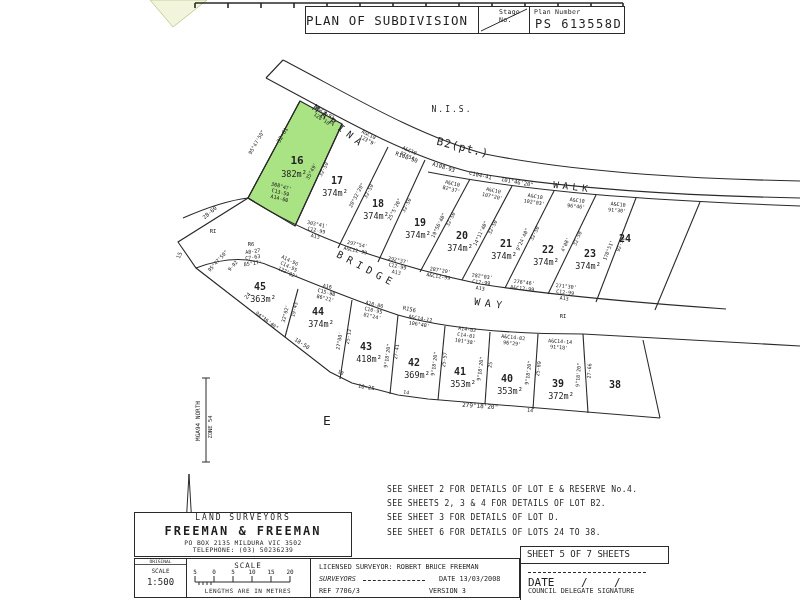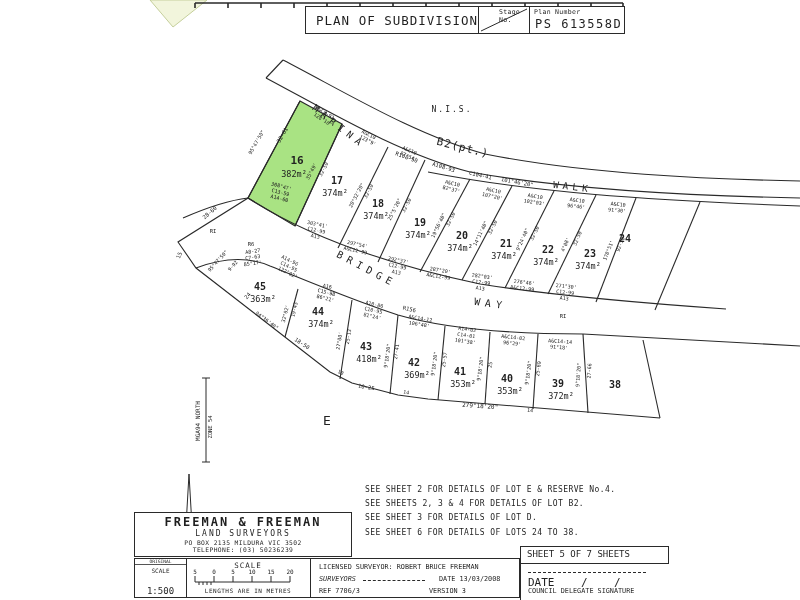--- a/index.html
+++ b/index.html
@@ -215,55 +215,55 @@
       <text x="561" y="399" font-size="8.5">372m²</text>
       <text x="580" y="375" font-size="5" transform="rotate(-86 580 375)">9°18'20"</text>
       <text x="591" y="371" font-size="5" transform="rotate(-86 591 371)">27-66</text>
       <text x="615" y="388" font-size="10" font-weight="bold">38</text>
       <text x="200" y="421" font-size="6" transform="rotate(-90 200 421)">MGA94 NORTH</text>
       <text x="212" y="427" font-size="5.5" transform="rotate(-90 212 427)">ZONE 54</text>
     </g>
 </svg>
 
 <div class="abs" style="left:305px;top:6px;width:320px;height:28px;border:1.6px solid #2a2a2a;display:flex;box-sizing:border-box;background:#fff">
-  <div style="width:172px;border-right:1.4px solid #2a2a2a;display:flex;align-items:center;justify-content:flex-end">
+  <div style="width:172px;border-right:1.4px solid #2a2a2a;display:flex;align-items:center;justify-content:flex-start">
     <span style="font-size:12.5px;letter-spacing:1px">PLAN OF SUBDIVISION</span>
   </div>
   <div style="width:50px;border-right:1.4px solid #2a2a2a;position:relative">
     <span class="cell-label" style="position:absolute;top:1px;left:20px">Stage No.</span>
     <svg width="50" height="25" style="position:absolute;left:0;top:0">
         <line x1="2" y1="24" x2="48" y2="2" stroke="#2a2a2a" stroke-width="1"></line>
       </svg>
   </div>
   <div style="flex:1;position:relative">
     <span class="cell-label" style="position:absolute;top:1px;left:4px">Plan Number</span>
     <span style="position:absolute;top:10px;left:5px;font-size:12px;letter-spacing:1.5px">PS 613558D</span>
   </div>
 </div>
 
-<div class="abs" style="left:365px;top:483px">
+<div class="abs" style="left:387px;top:483px">
   <div class="note-line">SEE SHEET 2 FOR DETAILS OF LOT E &amp; RESERVE No.4.</div>
   <div class="note-line">SEE SHEETS 2, 3 &amp; 4 FOR DETAILS OF LOT B2.</div>
   <div class="note-line">SEE SHEET 3 FOR DETAILS OF LOT D.</div>
   <div class="note-line">SEE SHEET 6 FOR DETAILS OF LOTS 24 TO 38.</div>
 </div>
 
 <div class="abs" style="left:134px;top:512px;width:218px;height:45px;border:1.8px solid #2a2a2a;box-sizing:border-box;text-align:center;background:#fff">
+  <div style="font-size:8px;letter-spacing:2px">LAND SURVEYORS</div>
   <div style="font-size:12px;font-weight:bold;letter-spacing:2px;margin-top:2px">FREEMAN &amp; FREEMAN</div>
-  <div style="font-size:8px;letter-spacing:2px">LAND SURVEYORS</div>
   <div style="font-size:6.3px;letter-spacing:.4px;margin-top:1px">PO BOX 2135  MILDURA  VIC  3502</div>
   <div style="font-size:6.3px;letter-spacing:.4px">TELEPHONE: (03) 50236239</div>
 </div>
 
 <div class="abs" style="left:134px;top:558px;width:386px;height:40px;border:1.3px solid #2a2a2a;box-sizing:border-box;background:#fff">
 
   <div style="position:absolute;left:0;top:0;width:52px;height:100%;border-right:1.2px solid #2a2a2a;box-sizing:border-box;text-align:center">
     <div style="font-size:4.6px;border-bottom:.8px solid #555;width:100%">ORIGINAL</div>
     <div style="font-size:6px;margin-top:2px">SCALE</div>
-    <div style="font-size:9px;margin-top:12px">1:500</div>
+    <div style="font-size:9px;margin-top:3px">1:500</div>
   </div>
 
   <div style="position:absolute;left:52px;top:0;width:124px;height:100%;border-right:1.2px solid #2a2a2a;box-sizing:border-box">
     <svg width="122" height="38">
       <text x="61" y="9" font-size="7.5" text-anchor="middle" letter-spacing="1" fill="#222">SCALE</text>
       <g class="ink" stroke-width="1">
         <path d="M8,23 H103 M8,17 V23 M27,17 V23 M46,17 V23 M65,17 V23 M84,17 V23 M103,17 V23 M12,23 V26 M16,23 V26 M20,23 V26 M24,23 V26"></path>
       </g>
       <g font-size="6" text-anchor="middle" fill="#222">
         <text x="8" y="15">5</text>

